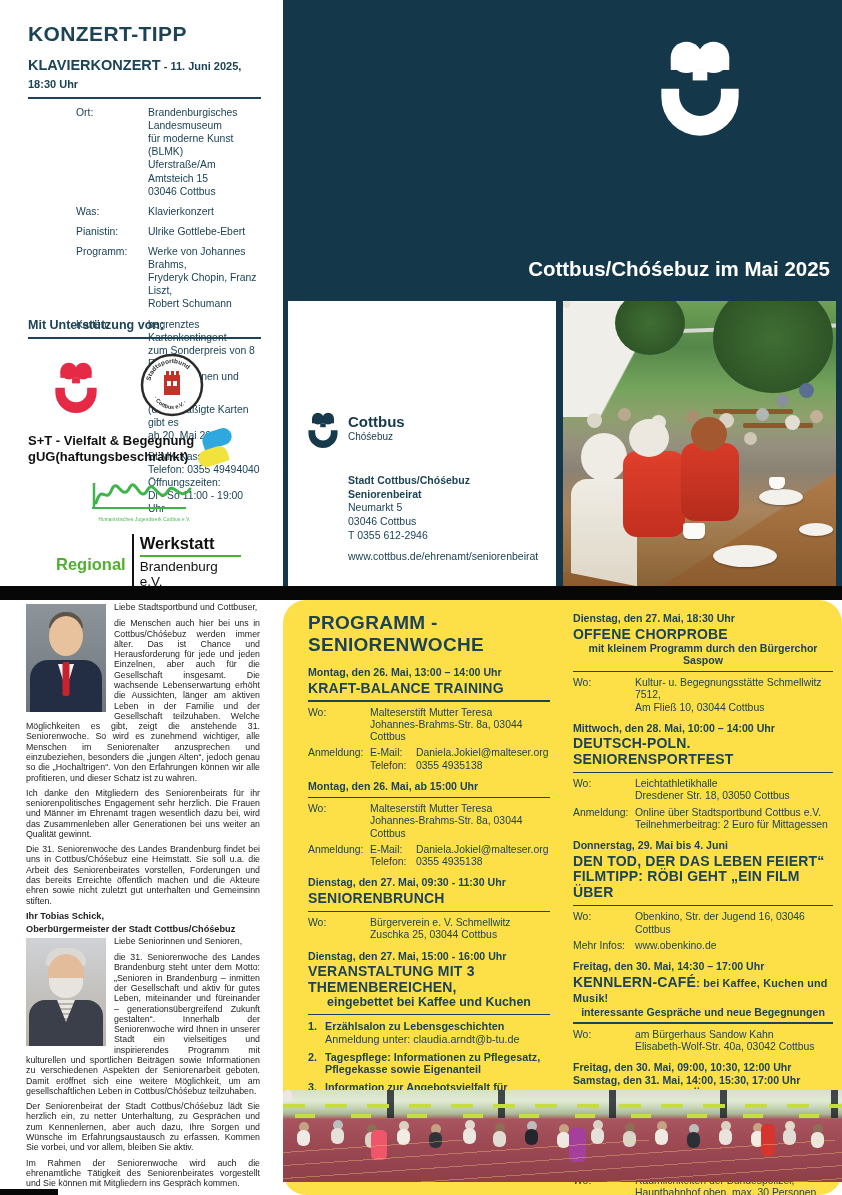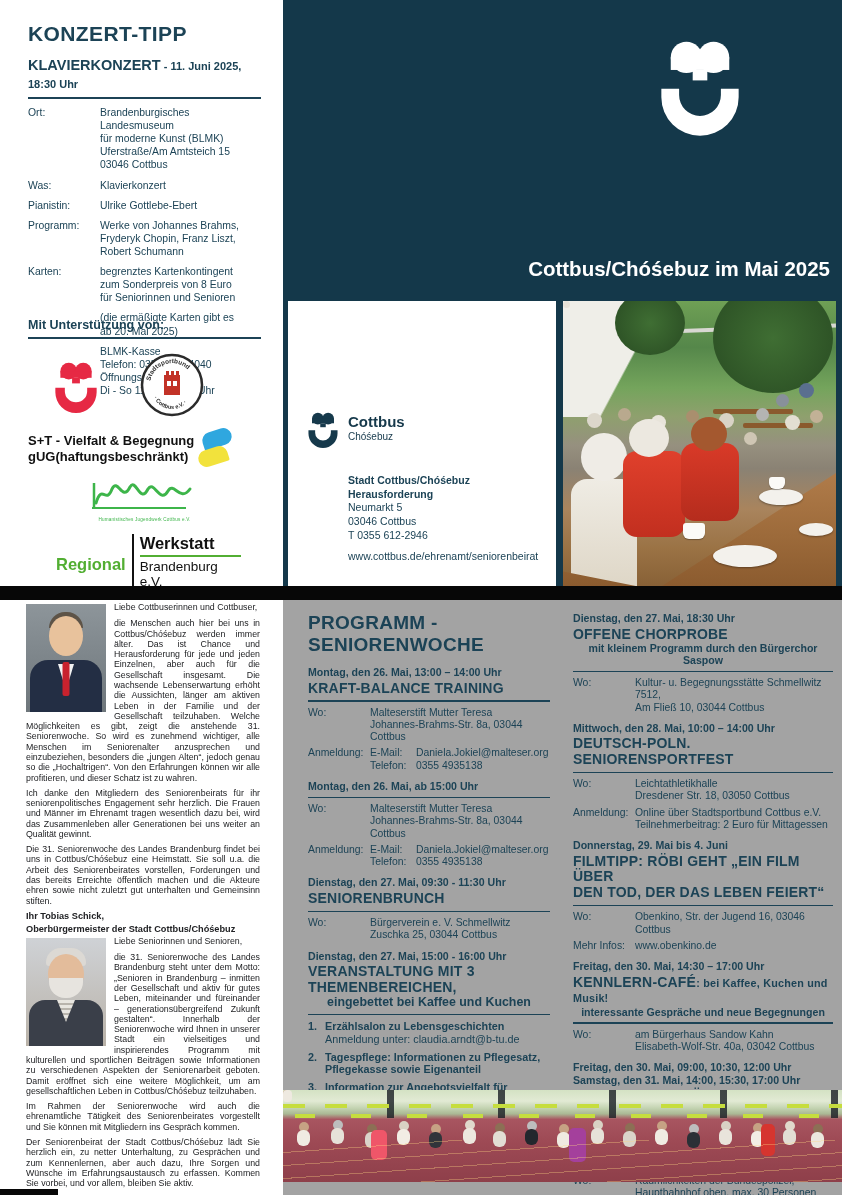--- a/index.html
+++ b/index.html
@@ -12,21 +12,21 @@
 
   
   .cb-mark svg{display:block;}
 
   
   #konzert{left:28px;top:22px;width:233px;}
   .kt-h1{font-size:21px;font-weight:800;letter-spacing:.4px;color:#1c4356;}
   .kt-h2{margin-top:10px;padding-bottom:5px;border-bottom:2px solid #1c4356;}
   .kt-h2 .big{font-size:14.5px;font-weight:800;}
   .kt-h2 .small{font-size:11px;font-weight:800;}
-  .k-row{display:flex;margin-top:7px;font-size:10.4px;line-height:1.26;}
+  .k-row{display:flex;margin-top:7px;font-size:10.4px;line-height:1.26;margin-left:48px;}
   .k-label{width:72px;flex:none;}
   .k-group{margin-bottom:7px;}
   .k-group:last-child{margin-bottom:0;}
 
   
   #supporters{left:28px;top:318px;width:233px;}
   .sup-h{font-size:12.5px;font-weight:800;padding-bottom:5px;border-bottom:2px solid #1c4356;}
   .sup-row1{display:flex;align-items:flex-start;margin-top:14px;}
   .logo-red{margin-left:24px;color:#e62944;}
   .seal{margin-left:40px;width:64px;height:64px;position:relative;}
@@ -122,21 +122,21 @@
     border-radius:18px 18px 4px 4px;background:#dcd9d4;}
   .p2 .po-beard{position:absolute;left:50%;transform:translateX(-50%);top:40px;width:34px;height:20px;
     border-radius:0 0 16px 16px;background:#e7e4df;}
   .p2 .po-suit{position:absolute;left:50%;transform:translateX(-50%);bottom:0;width:74px;height:46px;
     border-radius:16px 16px 0 0;background:#3a3f49;}
   .p2 .po-shirt{position:absolute;left:50%;transform:translateX(-50%);bottom:24px;width:18px;height:22px;
     background:repeating-linear-gradient(180deg,#e8e6e0 0 3px,#b8b4ac 3px 5px);clip-path:polygon(0 0,100% 0,50% 100%);}
   .sig{font-weight:800;font-size:9.2px;line-height:1.25;margin-top:2px;}
 
   
-  #mint{left:283px;top:600px;width:559px;height:595px;background:#a3a3a3;}
+  #mint{left:283px;top:600px;width:559px;height:595px;background:#fde047;border-radius:23px;}
   #program-left{position:absolute;left:25px;top:12px;width:242px;}
   #program-right{position:absolute;left:290px;top:12px;width:260px;}
   .pg-h1{font-size:19px;font-weight:800;letter-spacing:.3px;margin-bottom:10px;}
   .event{margin-bottom:8px;}
   .ev-date{font-size:10.6px;font-weight:800;line-height:1.18;}
   .ev-title{font-size:14px;font-weight:800;line-height:1.12;margin-top:2px;letter-spacing:.2px;}
   .ev-suffix{font-size:10.8px;font-weight:800;}
   .ev-sub{font-size:10.6px;font-weight:800;line-height:1.15;text-align:center;}
   .ev-sub.lg{font-size:12.4px;}
   .ev-rule{height:1.5px;background:#1c4356;margin:4px 0 5px;}
@@ -363,58 +363,58 @@
     <path d="M6,62 L6,70 A37,37 0 0 0 80,70 L80,62 L63,62 L63,68 A20,20 0 0 1 23,68 L23,62 Z"></path>
   </svg>
         </div>
       <div>
         <div class="ct-name1">Cottbus</div>
         <div class="ct-name2">Chóśebuz</div>
       </div>
     </div>
     <div class="ct-addr" id="contact-lines">
         <div class="b">Stadt Cottbus/Chóśebuz</div>
-        <div class="b">Herausforderung</div>
+        <div class="b">Seniorenbeirat</div>
         <div>Neumarkt 5</div>
         <div>03046 Cottbus</div>
         <div>T 0355 612-2946</div>
       </div>
     <div class="ct-web">www.cottbus.de/ehrenamt/seniorenbeirat</div>
   </section>
 
   <div class="abs" id="fold-band"></div>
 
   <section class="abs" id="letters">
       <div class="letter">
         <div class="portrait p1">
           <div class="po-hair"></div>
           <div class="po-head"></div>
           <div class="po-suit"></div>
           <div class="po-shirt"></div>
           <div class="po-tie"></div>
         </div>
-        <p class="sal">Liebe Cottbuserinnen und Cottbuser,</p>
+        <p class="sal">Liebe Stadtsportbund und Cottbuser,</p>
         <p>die Menschen auch hier bei uns in Cottbus/Chóśebuz werden immer älter. Das ist Chance und Herausforderung für jede und jeden Einzelnen, aber auch für die Gesellschaft insgesamt. Die wachsende Lebenserwartung erhöht die Aussichten, länger am aktiven Leben in der Familie und der Gesellschaft teilzuhaben. Welche Möglichkeiten es gibt, zeigt die anstehende 31. Seniorenwoche. So wird es zunehmend wichtiger, alle Menschen im Seniorenalter anzusprechen und einzubeziehen, besonders die „jungen Alten“, jedoch genau so die „Hochaltrigen“. Von den Erfahrungen können wir alle profitieren, und dieser Schatz ist zu wahren.</p>
         <p>Ich danke den Mitgliedern des Seniorenbeirats für ihr seniorenpolitisches Engagement sehr herzlich. Die Frauen und Männer im Ehrenamt tragen wesentlich dazu bei, wird das Zusammenleben aller Generationen bei uns weiter an Qualität gewinnt.</p>
         <p>Die 31. Seniorenwoche des Landes Brandenburg findet bei uns in Cottbus/Chóśebuz eine Heimstatt. Sie soll u.a. die Arbeit des Seniorenbeirates vorstellen, Forderungen und das bereits Erreichte öffentlich machen und die Akteure ehren sowie nicht zuletzt gut unterhalten und Gemeinsinn stiften.</p>
         <div class="sig">Ihr Tobias Schick,</div>
         <div class="sig">Oberbürgermeister der Stadt Cottbus/Chóśebuz</div>
       </div>
       <div class="letter">
         <div class="portrait p2">
           <div class="po-hair"></div>
           <div class="po-head"></div>
           <div class="po-suit"></div>
           <div class="po-shirt"></div>
           <div class="po-beard"></div>
         </div>
         <p class="sal">Liebe Seniorinnen und Senioren,</p>
         <p>die 31. Seniorenwoche des Landes Brandenburg steht unter dem Motto: „Senioren in Brandenburg – inmitten der Gesellschaft und aktiv für gutes Leben, miteinander und füreinander – generationsübergreifend Zukunft gestalten“. Innerhalb der Seniorenwoche wird Ihnen in unserer Stadt ein vielseitiges und inspirierendes Programm mit kulturellen und sportlichen Beiträgen sowie Informationen zu verschiedenen Aspekten der Seniorenarbeit geboten. Damit eröffnet sich eine weitere Möglichkeit, um am gesellschaftlichen Leben in Cottbus/Chóśebuz teilzuhaben.</p>
+        <p>Der Seniorenbeirat der Stadt Cottbus/Chóśebuz lädt Sie herzlich ein, zu netter Unterhaltung, zu Gesprächen und zum Kennenlernen, aber auch dazu, Ihre Sorgen und Wünsche im Erfahrungsaustausch zu erfassen. Kommen Sie vorbei, und vor allem, bleiben Sie aktiv.</p>
         <p>Im Rahmen der Seniorenwoche wird auch die ehrenamtliche Tätigkeit des Seniorenbeirates vorgestellt und Sie können mit Mitgliedern ins Gespräch kommen.</p>
-        <p>Der Seniorenbeirat der Stadt Cottbus/Chóśebuz lädt Sie herzlich ein, zu netter Unterhaltung, zu Gesprächen und zum Kennenlernen, aber auch dazu, Ihre Sorgen und Wünsche im Erfahrungsaustausch zu erfassen. Kommen Sie vorbei, und vor allem, bleiben Sie aktiv.</p>
         <div class="sig">Ihr Jürgen Grützner,</div>
       </div>
     </section>
 
   <div class="abs" id="mint">
     <section id="program-left">
       <div class="pg-h1">PROGRAMM - SENIORENWOCHE</div>
       <div id="events-left">
           <article class="event">
             <div class="ev-date">Montag, den 26. Mai, 13:00 – 14:00 Uhr</div>
@@ -542,22 +542,22 @@
               <div class="ev-label">Anmeldung:</div>
               <div class="ev-val">
                 <div>Online über Stadtsportbund Cottbus e.V.</div>
                 <div>Teilnehmerbeitrag: 2 Euro für Mittagessen</div>
               </div>
             </div>
           </article>
           <article class="event">
             <div class="ev-date">Donnerstag, 29. Mai bis  4. Juni</div>
             <div class="ev-title">
+              <div>DEN TOD, DER DAS LEBEN FEIERT“</div>
               <div>FILMTIPP: RÖBI GEHT „EIN FILM ÜBER</div>
-              <div>DEN TOD, DER DAS LEBEN FEIERT“</div>
             </div>
             <div class="ev-rule"></div>
             <div class="ev-row">
               <div class="ev-label">Wo:</div>
               <div class="ev-val">
                 <div>Obenkino, Str. der Jugend 16, 03046 Cottbus</div>
               </div>
             </div>
             <div class="ev-row">
               <div class="ev-label">Mehr Infos:</div>

